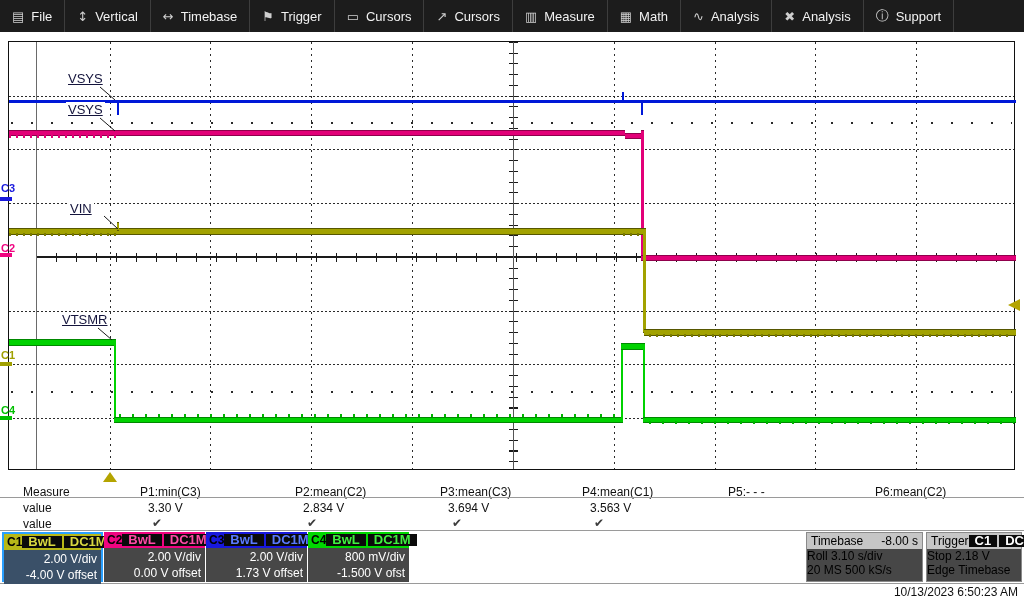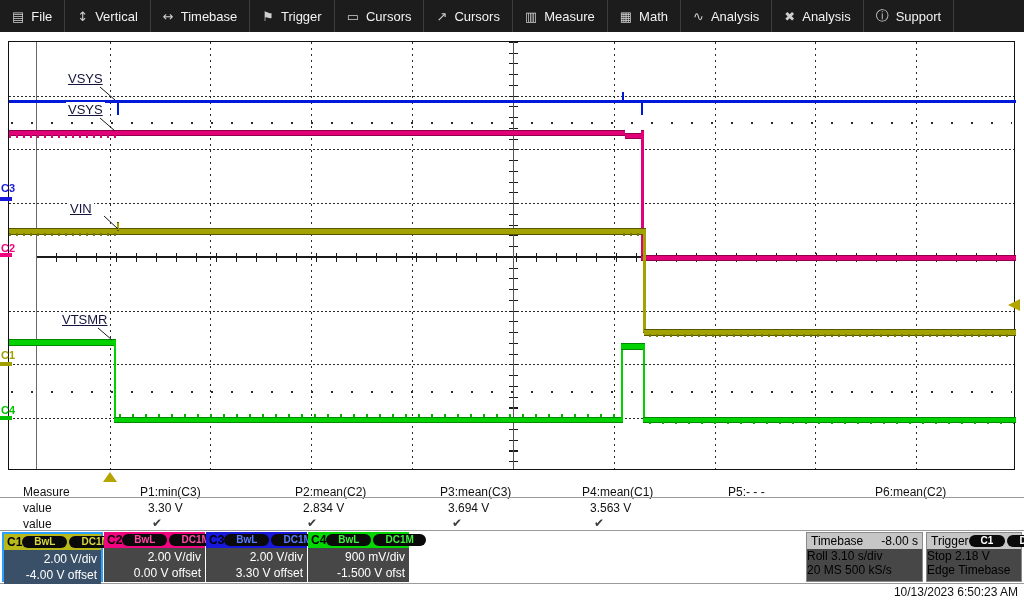--- a/index.html
+++ b/index.html
@@ -55,21 +55,21 @@
   .f-sep{position:absolute;left:0;top:583px;width:1024px;height:1px;background:#9a9a9a;}
   .check{color:#3c3c3c;font-family:"DejaVu Sans",sans-serif;}
 
   
   .descbox{position:absolute;top:532px;width:101px;height:50px;box-sizing:border-box;
            background:#474747;font-size:12px;cursor:default;}
   .descbox .hdr{height:16px;display:flex;align-items:center;padding:0 3px;color:#000;
                 font-weight:bold;box-sizing:border-box;}
   .descbox .hdr .bid{flex:0 0 auto;font-size:12px;}
   .descbox .hdr .badges{margin-left:auto;display:flex;gap:2px;}
-  .badge{background:#0a0a0a;font-size:10px;font-weight:bold;padding:0 12px;border-radius:6px;
+  .badge{background:#0a0a0a;font-size:13px;font-weight:bold;padding:0 6px;border-radius:0;
          line-height:12px;}
   .descbox .body{padding:1px 4px;color:#fff;text-align:right;line-height:16px;}
   .selbox{border:2px solid #2aa0ff;}
   .graybox{position:absolute;top:532px;height:50px;box-sizing:border-box;background:#474747;
            font-size:12px;border:1px solid #8a8a8a;}
   .graybox .hdr{height:16px;background:#c6c6c6;color:#000;display:flex;align-items:center;
                 padding:0 4px;box-sizing:border-box;}
 
   .timestamp{position:absolute;right:6px;top:585px;font-size:12px;color:#111;}
 </style>
@@ -267,34 +267,34 @@
   <div class="descbox" style="left:206px">
     <div class="hdr" style="background:#1818dd">
       <span class="bid">C3</span>
       <span class="badges">
         <span class="badge" style="color:#5a7aff">BwL</span>
         <span class="badge" style="color:#5a7aff">DC1M</span>
       </span>
     </div>
     <div class="body">
       <div>2.00 V/div</div>
-      <div>3.30 V offset</div>
+      <div>1.73 V offset</div>
     </div>
   </div>
 
   <div class="descbox" style="left:308px">
     <div class="hdr" style="background:#00d800">
       <span class="bid">C4</span>
       <span class="badges">
         <span class="badge" style="color:#40f040">BwL</span>
         <span class="badge" style="color:#40f040">DC1M</span>
       </span>
     </div>
     <div class="body">
-      <div>900 mV/div</div>
+      <div>800 mV/div</div>
       <div>-1.500 V ofst</div>
     </div>
   </div>
 
   <div class="graybox" style="left:806px;width:117px">
     <div class="hdr">
       <span>Timebase</span>
       <span style="margin-left:auto">-8.00 s</span>
     </div>
     <div class="descbox row2" style="position:static;width:auto;height:auto;background:none">

